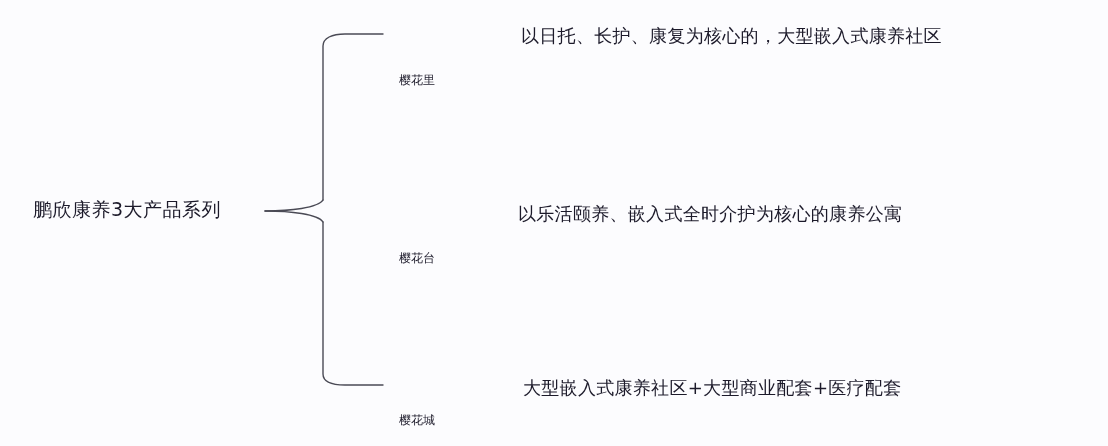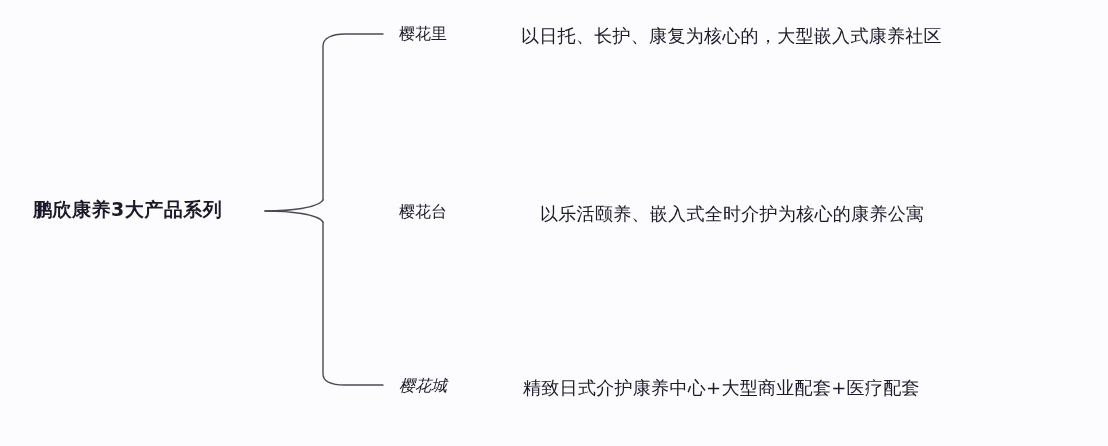--- a/index.html
+++ b/index.html
@@ -10,31 +10,31 @@
       overflow: hidden;
       font-family: "DejaVu Sans", "Liberation Sans", sans-serif;
       color: #1c1a2a;
     }
     .root-label {
       position: absolute;
       left: 33px; top: 197px;
       font-size: 19px;
       letter-spacing: 0.5px;
       white-space: nowrap;
-      font-weight: bold;
     }
     .brace {
       position: absolute;
       left: 0; top: 0;
       width: 1108px; height: 446px;
     }
     .node-name {
       position: absolute;
-      font-size: 16px;
+      font-size: 12px;
       white-space: nowrap;
+      margin-top: 48px;
     }
     .node-desc {
       position: absolute;
       font-size: 18px;
       white-space: nowrap;
       letter-spacing: 0.3px;
     }
   </style>
 </head>
 <body>
@@ -55,21 +55,21 @@
     </g>
   </svg>
 
   <div>
     <div class="node-name" style="left:399px; top:24px;">樱花里</div>
     <div class="node-desc" style="left:521px; top:24px;">以日托、长护、康复为核心的，大型嵌入式康养社区</div>
   </div>
 
   <div>
     <div class="node-name" style="left:399px; top:202px;font-family:Liberation Serif, serif;">樱花台</div>
-    <div class="node-desc" style="left:518px; top:202px;margin-left:22px;">以乐活颐养、嵌入式全时介护为核心的康养公寓</div>
+    <div class="node-desc" style="left:518px; top:202px;">以乐活颐养、嵌入式全时介护为核心的康养公寓</div>
   </div>
 
   <div>
-    <div class="node-name" style="left:399px; top:376px;font-style:italic;">樱花城</div>
-    <div class="node-desc" style="left:523px; top:376px;">精致日式介护康养中心+大型商业配套+医疗配套</div>
+    <div class="node-name" style="left:399px; top:364px;">樱花城</div>
+    <div class="node-desc" style="left:523px; top:376px;">大型嵌入式康养社区+大型商业配套+医疗配套</div>
   </div>
 
 </div>
 
 </body></html>

